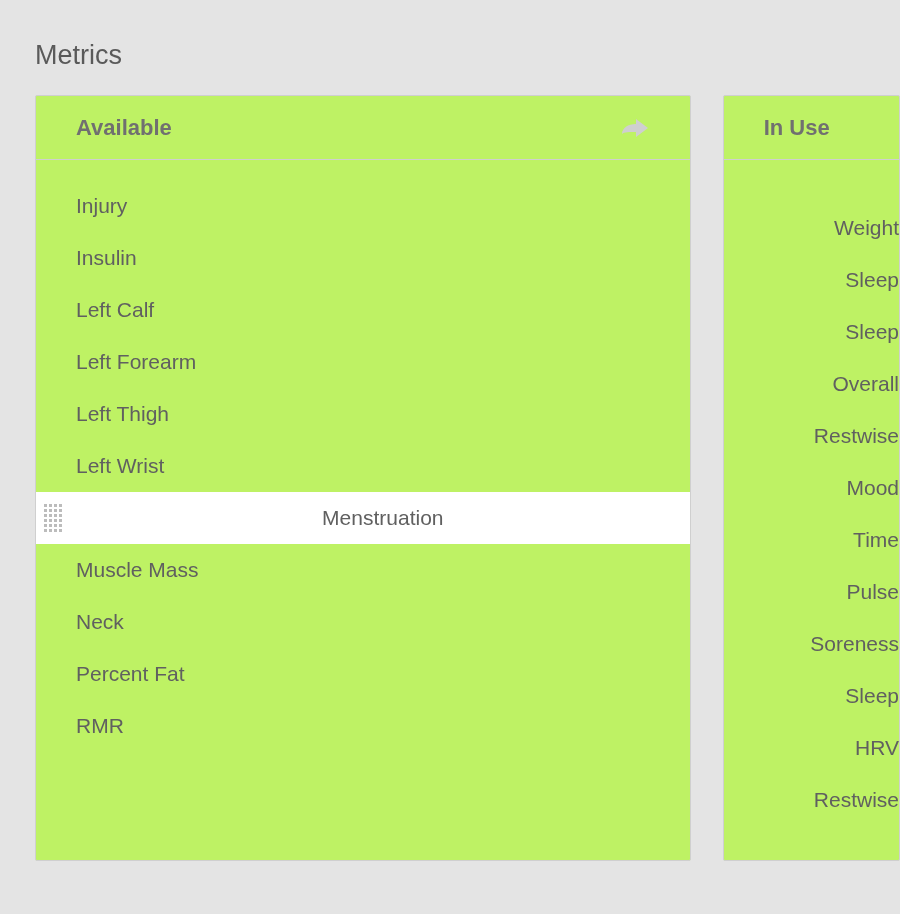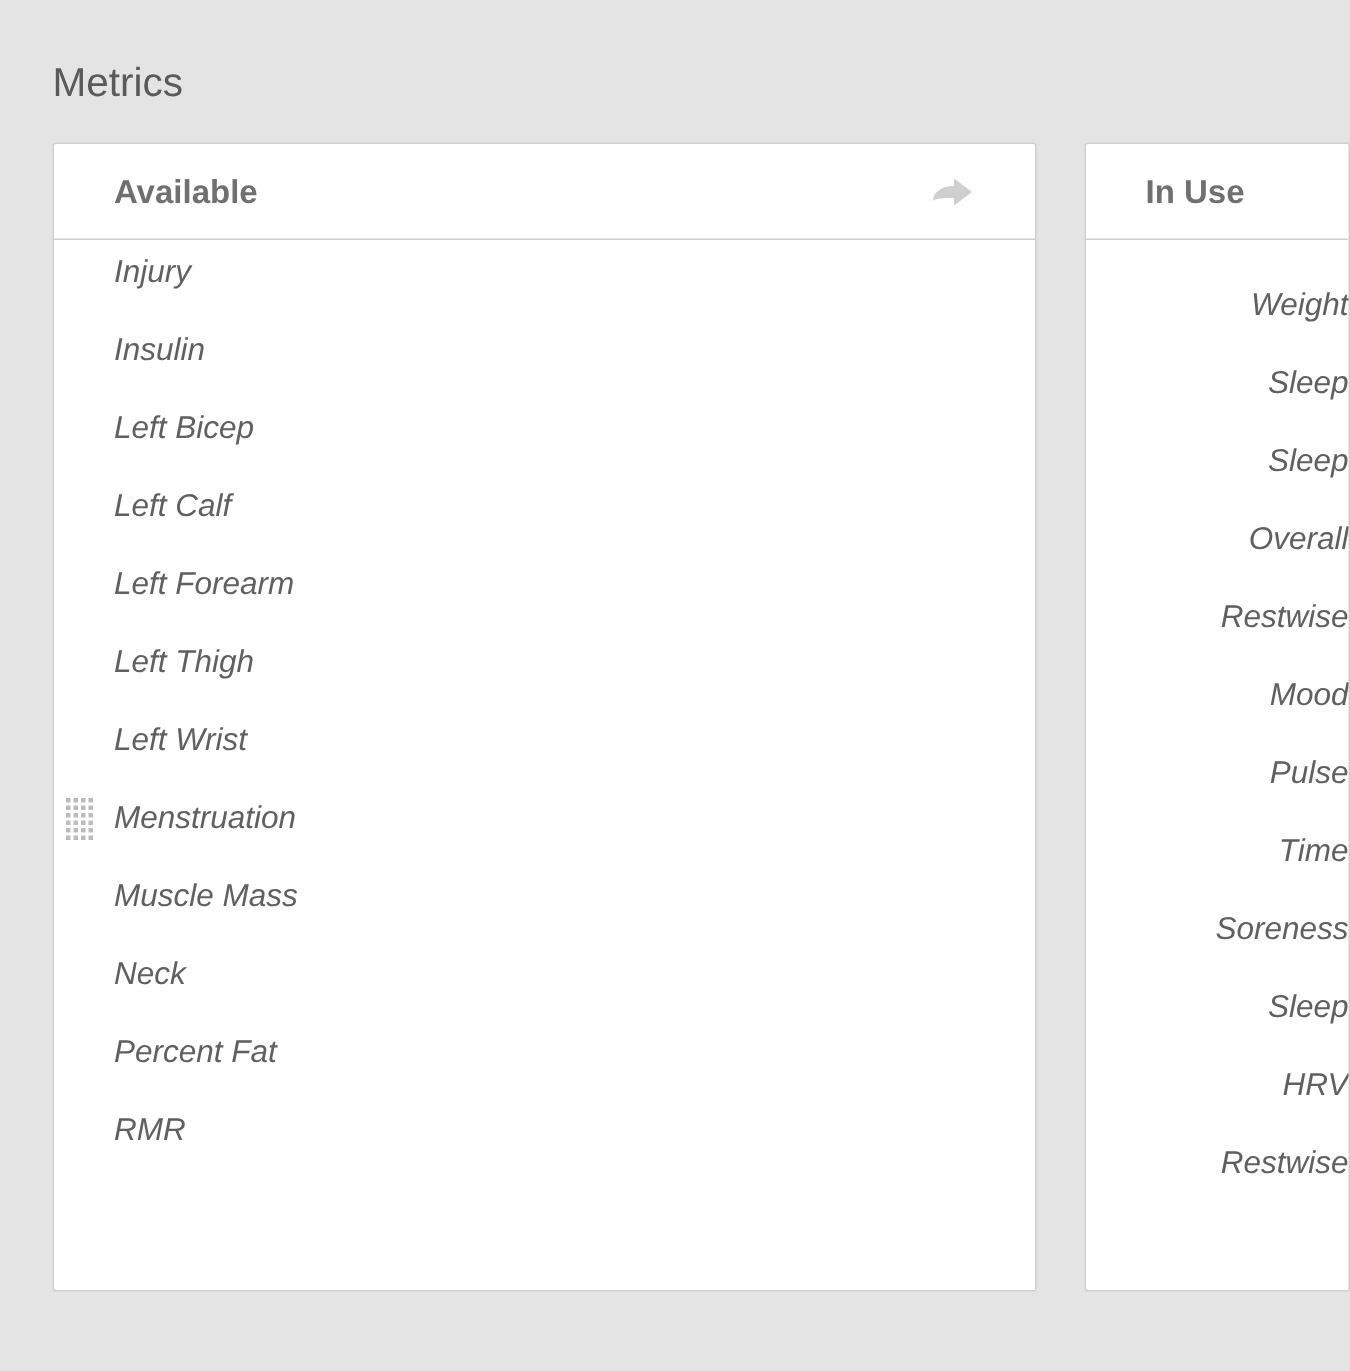--- a/index.html
+++ b/index.html
@@ -20,23 +20,24 @@
       font-weight: 400;
       color: #5a5a5a;
       padding: 40px 0 24px 35px;
     }
     .panels-row {
       display: flex;
       gap: 32px;
       padding-left: 35px;
     }
     .panel {
-      background: #ffffff;
+      background: #bef264;
       border: 1px solid #cfcfcf;
       border-radius: 2px;
+      gap: 24px;
     }
     .panel-available {
       width: 740px;
       height: 766px;
       display: flex;
       flex-direction: column;
     }
     .panel-in-use {
       width: 200px;
       height: 766px;
@@ -64,37 +65,37 @@
       justify-content: center;
     }
     .panel-header-icon svg {
       width: 30px;
       height: 24px;
     }
     .panel-body {
       flex: 1;
       overflow: hidden;
       padding-top: 0;
-      font-style: italic;
     }
     .metric-list {
       list-style: none;
     }
     .metric-item {
       font-size: 21px;
       color: #606060;
       padding: 14px 0 14px 40px;
       position: relative;
       cursor: pointer;
     }
     .metric-item-first {
       padding-top: 10px;
     }
     .metric-item.highlighted {
       background: #ffffff;
+      text-align: center;
     }
     .drag-handle {
       position: absolute;
       left: 8px;
       top: 50%;
       transform: translateY(-50%);
       width: 20px;
       height: 28px;
       display: grid;
       grid-template-columns: repeat(4, 3px);
@@ -133,21 +134,20 @@
       <div class="panel-header-icon">
         <svg viewBox="0 0 30 24" fill="none">
           <path d="M2 18 C 2 12, 8 8, 16 8 L16 3 L28 12 L16 21 L16 16 C 10 16, 4 16, 2 18 Z" fill="#cfcfcf"></path>
         </svg>
       </div>
     </div>
     <div class="panel-body">
       <ul class="metric-list" id="available-list">
           <li class="metric-item metric-item-first"><span>Injury</span></li>
           <li class="metric-item"><span>Insulin</span></li>
-          <li class="metric-item"><span>Left Bicep</span></li>
           <li class="metric-item"><span>Left Calf</span></li>
           <li class="metric-item"><span>Left Forearm</span></li>
           <li class="metric-item"><span>Left Thigh</span></li>
           <li class="metric-item"><span>Left Wrist</span></li>
           <li class="metric-item highlighted"><div class="drag-handle">
               <span></span>
               <span></span>
               <span></span>
               <span></span>
               <span></span>
@@ -184,22 +184,22 @@
       <div class="panel-header-title">In Use</div>
     </div>
     <div class="panel-body">
       <ul class="in-use-list" id="in-use-list">
           <li class="in-use-item"><span>Weight</span></li>
           <li class="in-use-item"><span>Sleep</span></li>
           <li class="in-use-item"><span>Sleep</span></li>
           <li class="in-use-item"><span>Overall</span></li>
           <li class="in-use-item"><span>Restwise</span></li>
           <li class="in-use-item"><span>Mood</span></li>
+          <li class="in-use-item"><span>Time</span></li>
           <li class="in-use-item"><span>Pulse</span></li>
-          <li class="in-use-item"><span>Time</span></li>
           <li class="in-use-item"><span>Soreness</span></li>
           <li class="in-use-item"><span>Sleep</span></li>
           <li class="in-use-item"><span>HRV</span></li>
           <li class="in-use-item"><span>Restwise</span></li>
         </ul>
     </div>
   </div>
 
 </div>
 

